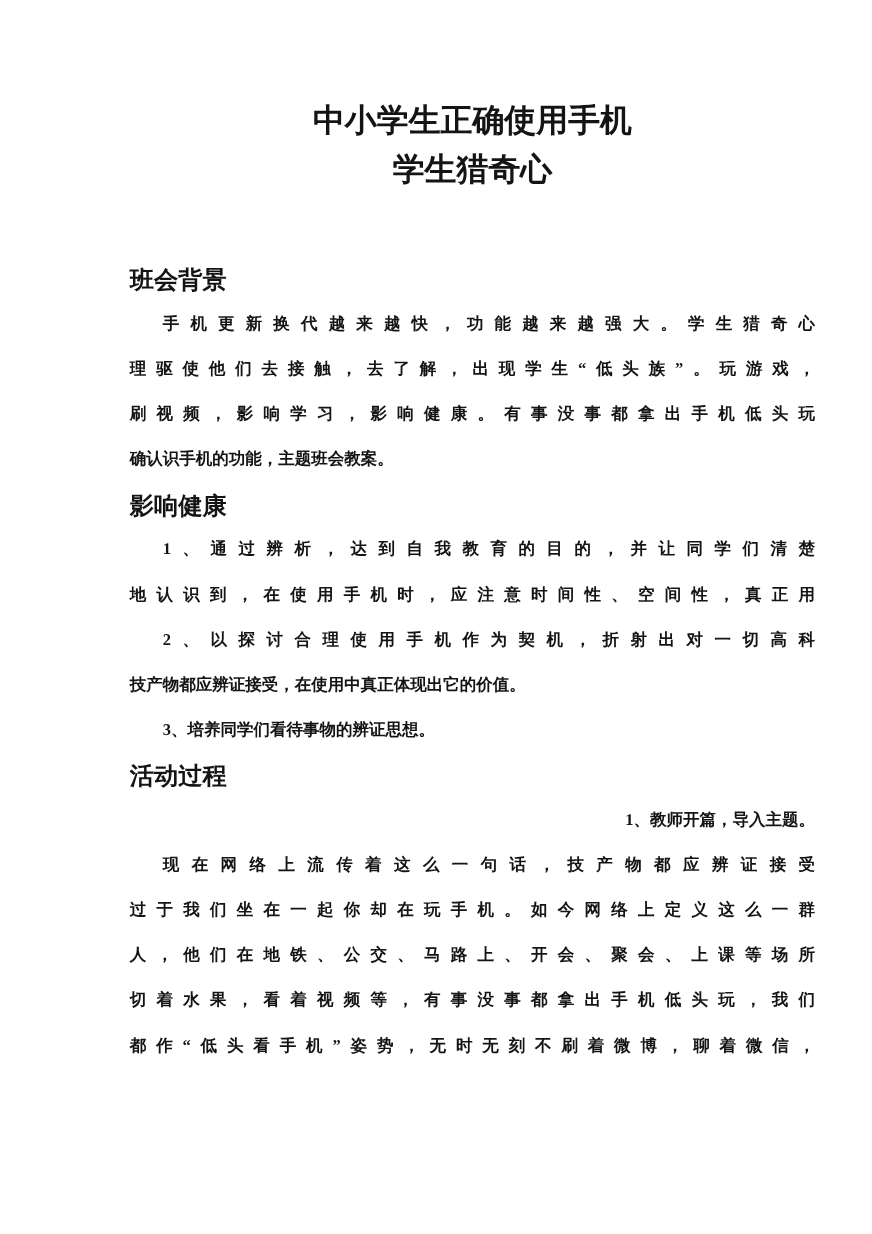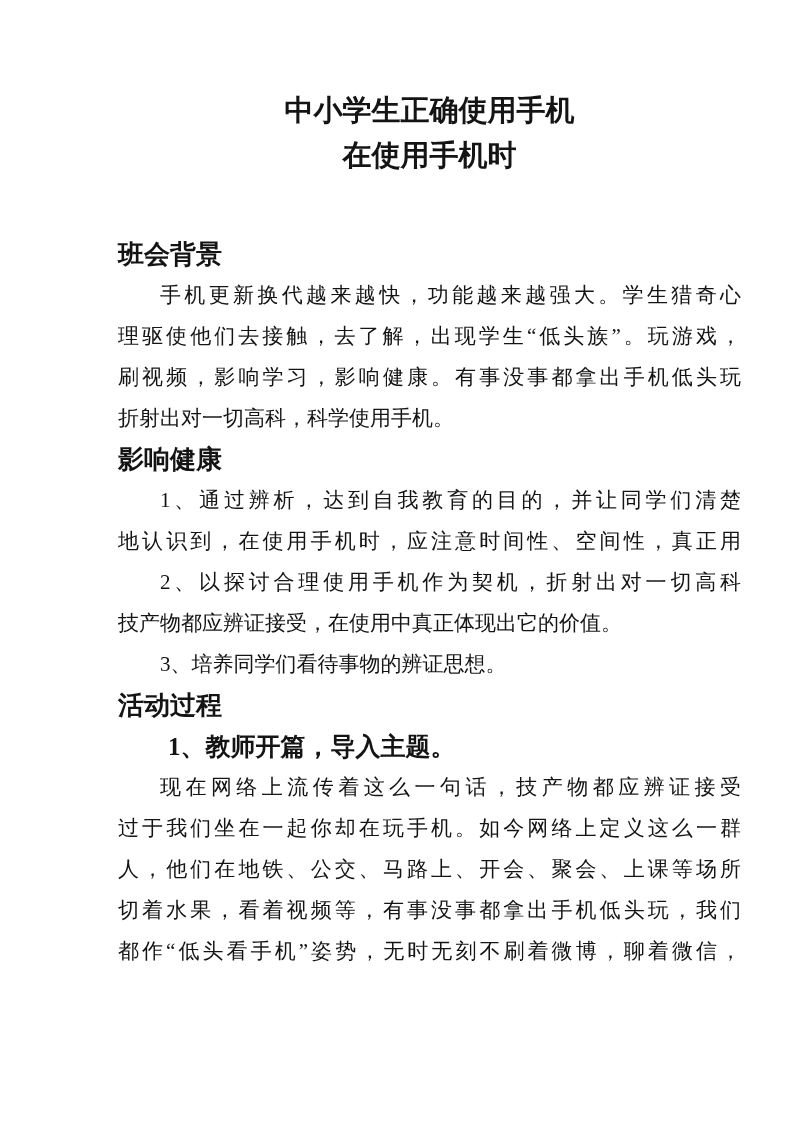--- a/index.html
+++ b/index.html
@@ -20,63 +20,65 @@
   .title {
     margin: 0 0 56px 0;
     font-size: 29px;
     font-weight: bold;
     line-height: 45px;
     text-align: center;
   }
   .title-line { display: block; }
   .section { margin: 0; }
   .heading {
-    font-size: 26px;
+    font-size: 22px;
     font-weight: bold;
     line-height: 41px;
     margin: 0;
   }
   .para { margin: 0; }
   .line {
     display: block;
-    font-size: 21px;
+    font-size: 15px;
     line-height: 41px;
     text-align: justify;
     white-space: nowrap;
+    font-weight: bold;
   }
   .line.just {
     white-space: normal;
     text-align-last: justify;
   }
   .line.indent { text-indent: 2em; }
   .subheading {
     display: block;
-    font-size: 25px;
+    font-size: 15px;
     font-weight: bold;
     line-height: 41px;
     text-indent: 2em;
+    text-align: right;
   }
 </style>
 </head>
 <body>
 
 <div class="page">
 
   <h1 class="title">
     <span class="title-line">中小学生正确使用手机</span>
-    <span class="title-line">在使用手机时</span>
+    <span class="title-line">学生猎奇心</span>
   </h1>
 
   <div class="section">
     <h2 class="heading">班会背景</h2>
     <p class="para">
       <span class="line indent just">手机更新换代越来越快，功能越来越强大。学生猎奇心</span>
       <span class="line just">理驱使他们去接触，去了解，出现学生“低头族”。玩游戏，</span>
       <span class="line just">刷视频，影响学习，影响健康。有事没事都拿出手机低头玩</span>
-      <span class="line">折射出对一切高科，科学使用手机。</span>
+      <span class="line">确认识手机的功能，主题班会教案。</span>
     </p>
   </div>
 
   <div class="section">
     <h2 class="heading">影响健康</h2>
     <p class="para">
       <span class="line indent just">1、通过辨析，达到自我教育的目的，并让同学们清楚</span>
       <span class="line just">地认识到，在使用手机时，应注意时间性、空间性，真正用</span>
     </p>
     <p class="para">

